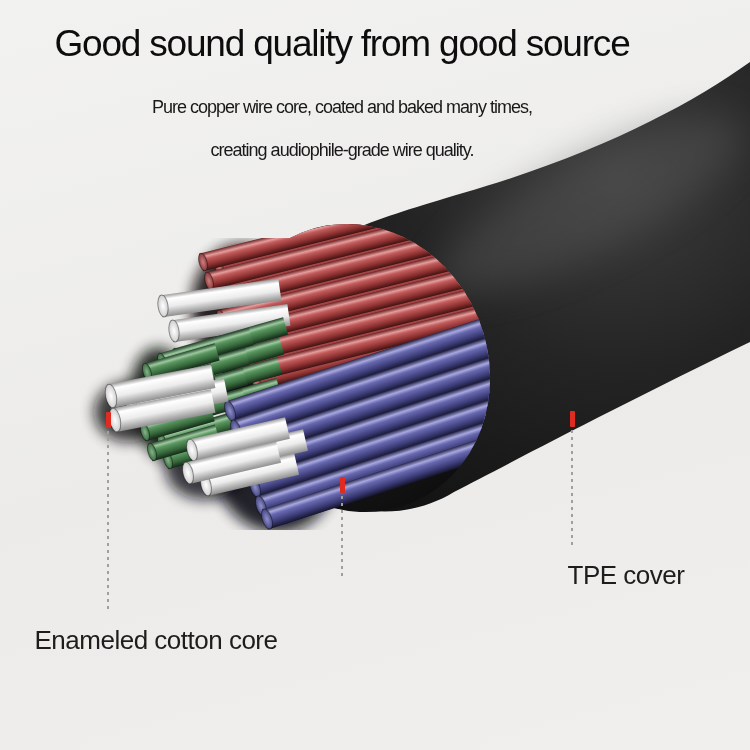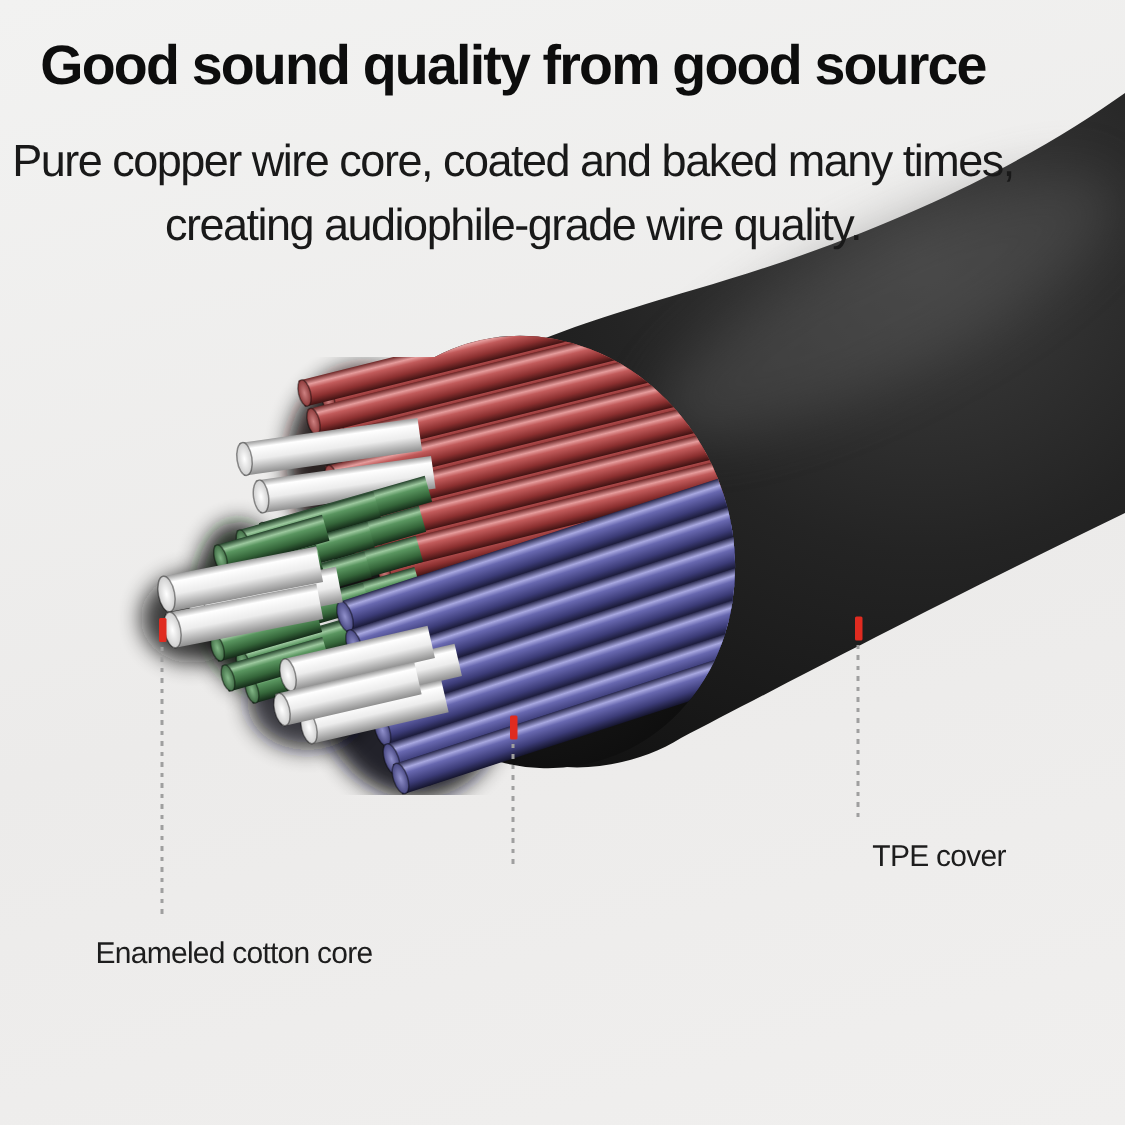--- a/index.html
+++ b/index.html
@@ -3,25 +3,25 @@
 <meta charset="utf-8">
 <style>
   html,body{margin:0;padding:0;background:#ddd;}
   .stage{
     position:relative;width:750px;height:750px;overflow:hidden;
     background:linear-gradient(165deg,#f2f2f1 0%,#ecebea 55%,#f0efee 100%);
     font-family:"Liberation Sans",sans-serif;
   }
   .stage svg{position:absolute;left:0;top:0;}
   .header{position:absolute;top:24px;left:0;width:684px;text-align:center;}
-  .title{font-size:37px;font-weight:700;letter-spacing:-1.2px;color:var(--title-text,#0d0d0d);margin:0 0 21px 0;line-height:1.1;text-align:center;}
-  .sub{font-size:30px;letter-spacing:-1px;line-height:43px;margin:0;color:var(--body-text,#191919);}
+  .title{font-size:37px;font-weight:400;letter-spacing:-1.2px;color:var(--title-text,#0d0d0d);margin:0 0 21px 0;line-height:1.1;text-align:center;}
+  .sub{font-size:18px;letter-spacing:-1px;line-height:43px;margin:0;color:var(--body-text,#191919);}
   .marker{position:absolute;width:5px;height:16px;background:var(--marker-red,#e02b20);border-radius:1px;}
   .leader{position:absolute;width:2px;background-image:repeating-linear-gradient(to bottom,var(--leader-gray,#9f9f9f) 0 3px,transparent 3px 7px);}
-  .callout{position:absolute;transform:translateX(-50%);font-size:20px;letter-spacing:-0.5px;color:var(--label-text,#1d1d1d);white-space:nowrap;}
+  .callout{position:absolute;transform:translateX(-50%);font-size:26px;letter-spacing:-0.5px;color:var(--label-text,#1d1d1d);white-space:nowrap;}
   #m1{left:106px;top:412px;} #l1{left:107px;top:431px;height:180px;} #c1{left:156px;top:625px;}
   #m2{left:340px;top:477px;} #l2{left:341px;top:496px;height:81px;}  #c2{left:403px;top:592px;}
   #m3{left:570px;top:411px;} #l3{left:571px;top:430px;height:116px;} #c3{left:626px;top:560px;}
 </style>
 </head>
 <body>
 
 <div class="stage">
 
   <svg width="750" height="750" viewBox="0 0 750 750" aria-hidden="true">

